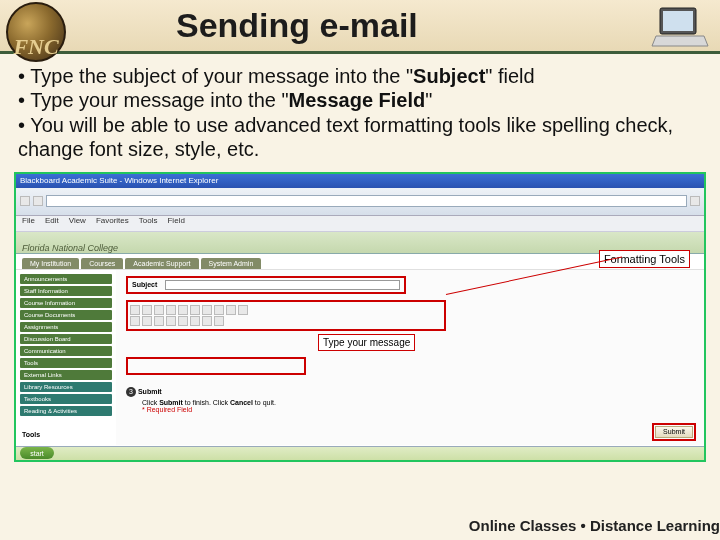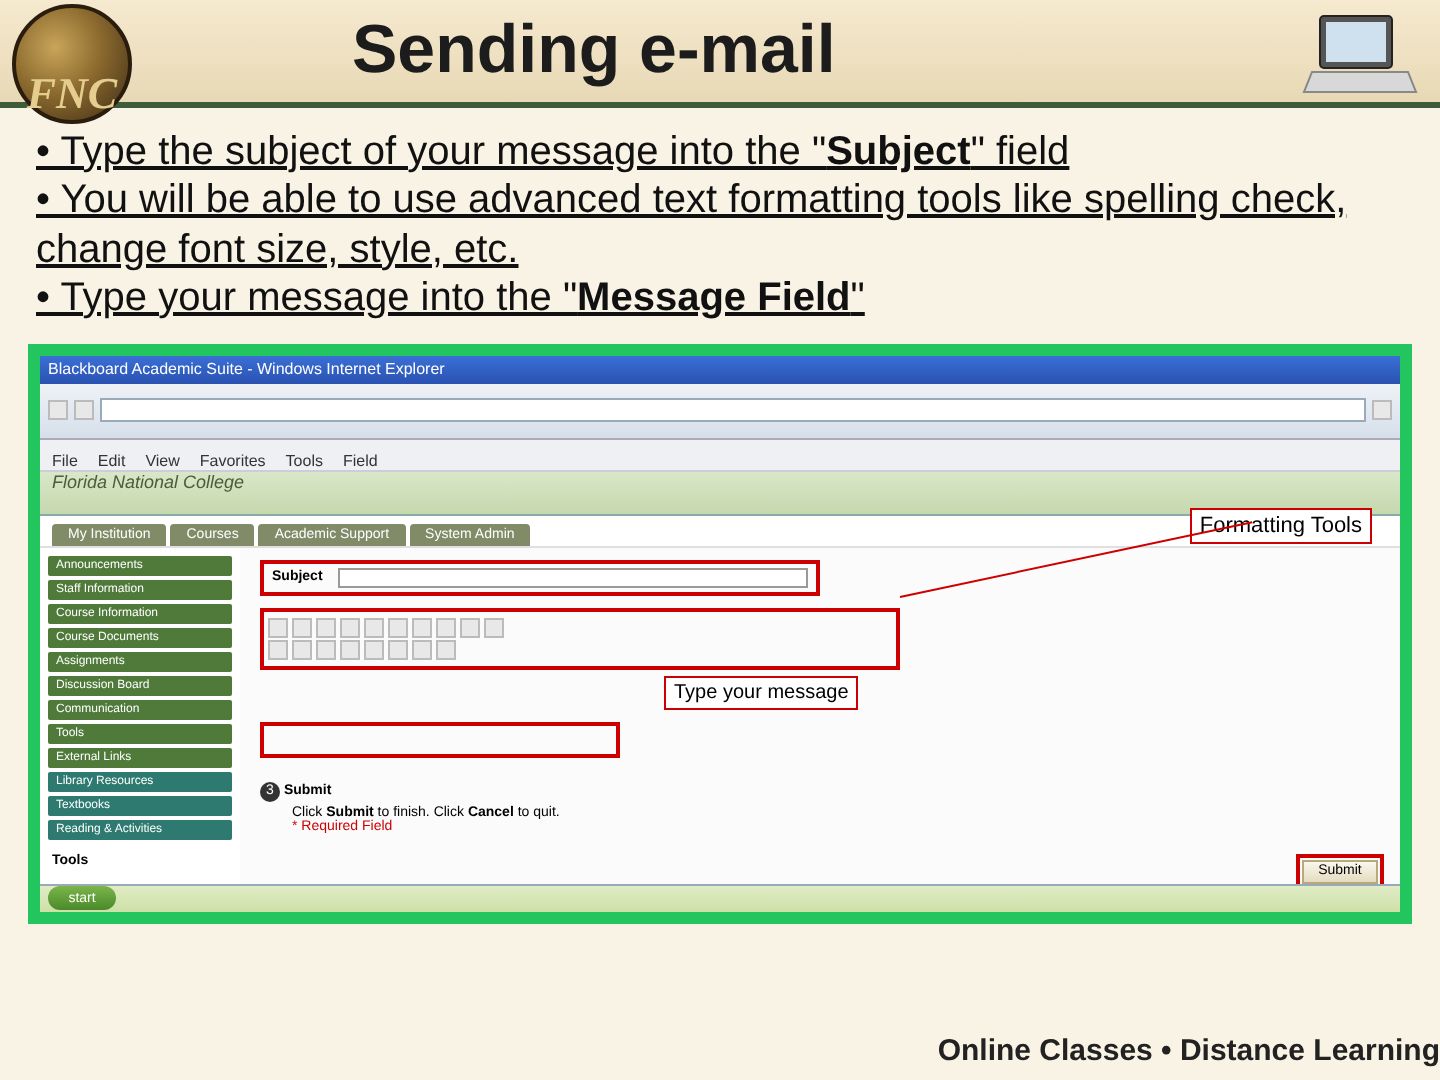--- a/index.html
+++ b/index.html
@@ -2,28 +2,28 @@
 <html><head>
 <meta charset="utf-8">
 <style>
   * { box-sizing: border-box; margin: 0; padding: 0; }
   body { width: 720px; height: 540px; background: #f9f3e5; font-family: Arial, sans-serif; position: relative; overflow: hidden; }
   .top-bar { height: 54px; background: linear-gradient(to bottom, #f5e9cf, #e8d9b5); position: relative; border-bottom: 3px solid #3d5c3a; }
   .logo-circle { position: absolute; left: 6px; top: 2px; width: 60px; height: 60px; border-radius: 50%; background: radial-gradient(circle at 35% 35%, #c9a55a 0%, #8b6a2e 45%, #3c2a15 100%); border: 2px solid #2a1d0e; display: flex; align-items: flex-end; justify-content: center; color: #e5cd90; font-family: Georgia, serif; font-style: italic; font-size: 22px; font-weight: bold; }
   .title { position: absolute; left: 160px; top: 6px; font-weight: bold; font-size: 34px; color: #1c1c1c; font-family: Arial, sans-serif; margin-left: 16px; }
   .laptop-icon { position: absolute; right: 10px; top: 2px; width: 60px; height: 50px; }
   .laptop-icon svg { width: 100%; height: 100%; }
-  .bullets { padding: 10px 18px 6px 18px; font-size: 20px; color: #111; line-height: 1.22; text-decoration: underline; }
+  .bullets { padding: 10px 18px 6px 18px; font-size: 20px; color: #111; line-height: 1.22; }
   .bullets p { margin: 0; }
-  .screenshot { margin: 4px 14px 0 14px; height: 290px; background: #fff; border: 6px solid #22c55e; position: relative; font-size: 8px; overflow: hidden; }
+  .screenshot { margin: 4px 14px 0 14px; height: 290px; background: #fff; border: 2px solid #22c55e; position: relative; font-size: 8px; overflow: hidden; }
   .ie-titlebar { height: 14px; background: linear-gradient(to bottom, #3a6fd6, #2a52b1); color: #fff; padding: 2px 4px; font-size: 8px; display: flex; align-items: center; }
   .ie-toolbar { height: 28px; background: linear-gradient(to bottom, #eef2f7, #d6dfea); border-bottom: 1px solid #aab; display:flex; align-items:center; gap:3px; padding:0 4px; }
   .ie-toolbar .addr { flex:1; height:12px; background:#fff; border:1px solid #9ab; }
-  .ie-menubar { height: 16px; background: #eef0f3; border-bottom: 1px solid #ccd; display:flex; gap:10px; align-items:flex-end; padding:0 6px; color:#333; }
-  .bb-header { height: 22px; background: linear-gradient(to bottom, #d9e7c7, #c5d8ae); border-bottom: 1px solid #8aa; display:flex; align-items:flex-start; padding:0 6px; color:#4d5c3a; font-size:9px; font-style:italic; }
+  .ie-menubar { height: 16px; background: #eef0f3; border-bottom: 1px solid #ccd; display:flex; gap:10px; align-items:flex-start; padding:0 6px; color:#333; }
+  .bb-header { height: 22px; background: linear-gradient(to bottom, #d9e7c7, #c5d8ae); border-bottom: 1px solid #8aa; display:flex; align-items:flex-end; padding:0 6px; color:#4d5c3a; font-size:9px; font-style:italic; }
   .bb-tabs { height: 16px; background: #fff; border-bottom: 1px solid #e0e0e0; display:flex; gap:2px; align-items:flex-end; padding-left:6px; }
   .bb-tab { background:#828b67; color:#fff; font-size:7px; padding:2px 8px; border-radius:2px 2px 0 0; }
   .bb-body { display:flex; height: 175px; }
   .bb-side { width: 100px; background:#fff; padding:4px; }
   .side-item { background:#4f7a3a; color:#fff; font-size:6px; padding:2px 4px; margin-bottom:2px; border-radius:1px; }
   .side-item.teal { background:#2e7a70; }
   .bb-main { flex:1; background:#fbfbfb; padding:6px 10px; position:relative; }
   .subject-row { display:flex; align-items:center; gap:8px; border: 2px solid #c00; padding: 2px 4px; margin-bottom:6px; width: 280px; }
   .subject-row .lbl { font-weight:bold; font-size:7px; }
   .subject-row .inp { flex:1; height:10px; border:1px solid #999; background:#fff; }
@@ -32,21 +32,21 @@
   .tb-btn { width:10px; height:10px; background:#e8e8e8; border:1px solid #bbb; }
   .msg-area { border:2px solid #c00; width:180px; height:18px; margin-top:26px; }
   .submit-section { margin-top: 12px; font-size:7px; }
   .submit-section .num { display:inline-block; width:10px; height:10px; background:#333; color:#fff; border-radius:50%; text-align:center; line-height:10px; font-size:7px; }
   .submit-btn { position:absolute; right:8px; bottom:4px; border:2px solid #c00; padding:1px; }
   .submit-btn .btn { width:38px; height:12px; background:linear-gradient(#faf7ec,#e4dcc0); border:1px solid #b8a97a; font-size:7px; display:flex; align-items:center; justify-content:center; }
   .ie-status { position:absolute; bottom:0; left:0; right:0; height:14px; background:linear-gradient(#e0ecc5,#cde0a7); border-top:1px solid #9ab; display:flex; align-items:center; padding:0 4px; }
   .start-btn { width:34px; height:12px; background:linear-gradient(#7bb54a,#4a8a2a); border-radius:6px; color:#fff; font-size:7px; display:flex; align-items:center; justify-content:center; }
   .callout { position:absolute; background:#fff; border:1px solid #c00; font-size:11px; padding:2px 4px; }
   .callout.fmt { right:14px; top:76px; }
-  .callout.typ { left:312px; top:160px; font-size:10px; line-height:1.1; }
+  .callout.typ { left:302px; top:160px; font-size:10px; line-height:1.1; }
   .red-line { position:absolute; background:#c00; height:1px; transform-origin:left center; }
   .footer { position:absolute; bottom:6px; left:0; right:0; text-align:right; font-size:15px; font-weight:bold; color:#222; }
   .tools-label { position:absolute; left:6px; bottom:22px; font-size:7px; font-weight:bold; }
 </style>
 </head>
 <body>
 
 <div class="top-bar">
   <div class="logo-circle">
       <span>FNC</span>
@@ -56,22 +56,22 @@
     <svg viewBox="0 0 60 50">
         <rect x="10" y="6" width="36" height="26" rx="2" fill="#555" stroke="#222"></rect>
         <rect x="13" y="9" width="30" height="20" fill="#cfe0ee"></rect>
         <path d="M6 34 L54 34 L58 44 L2 44 Z" fill="#d8d8d8" stroke="#888"></path>
       </svg>
   </div>
 </div>
 
 <div class="bullets">
   <p><span>• Type the subject of your message into the "</span><b>Subject</b><span>" field</span></p>
+  <p><span>• Type your message into the "</span><b>Message Field</b><span>"</span></p>
   <p>• You will be able to use advanced text formatting tools like spelling check, change font size, style, etc.</p>
-  <p><span>• Type your message into the "</span><b>Message Field</b><span>"</span></p>
 </div>
 
 <div class="screenshot">
   <div class="ie-titlebar">
       <span>Blackboard Academic Suite - Windows Internet Explorer</span>
     </div>
   <div class="ie-toolbar">
     <div class="tb-btn"></div>
     <div class="tb-btn"></div>
     <div class="addr"></div>

